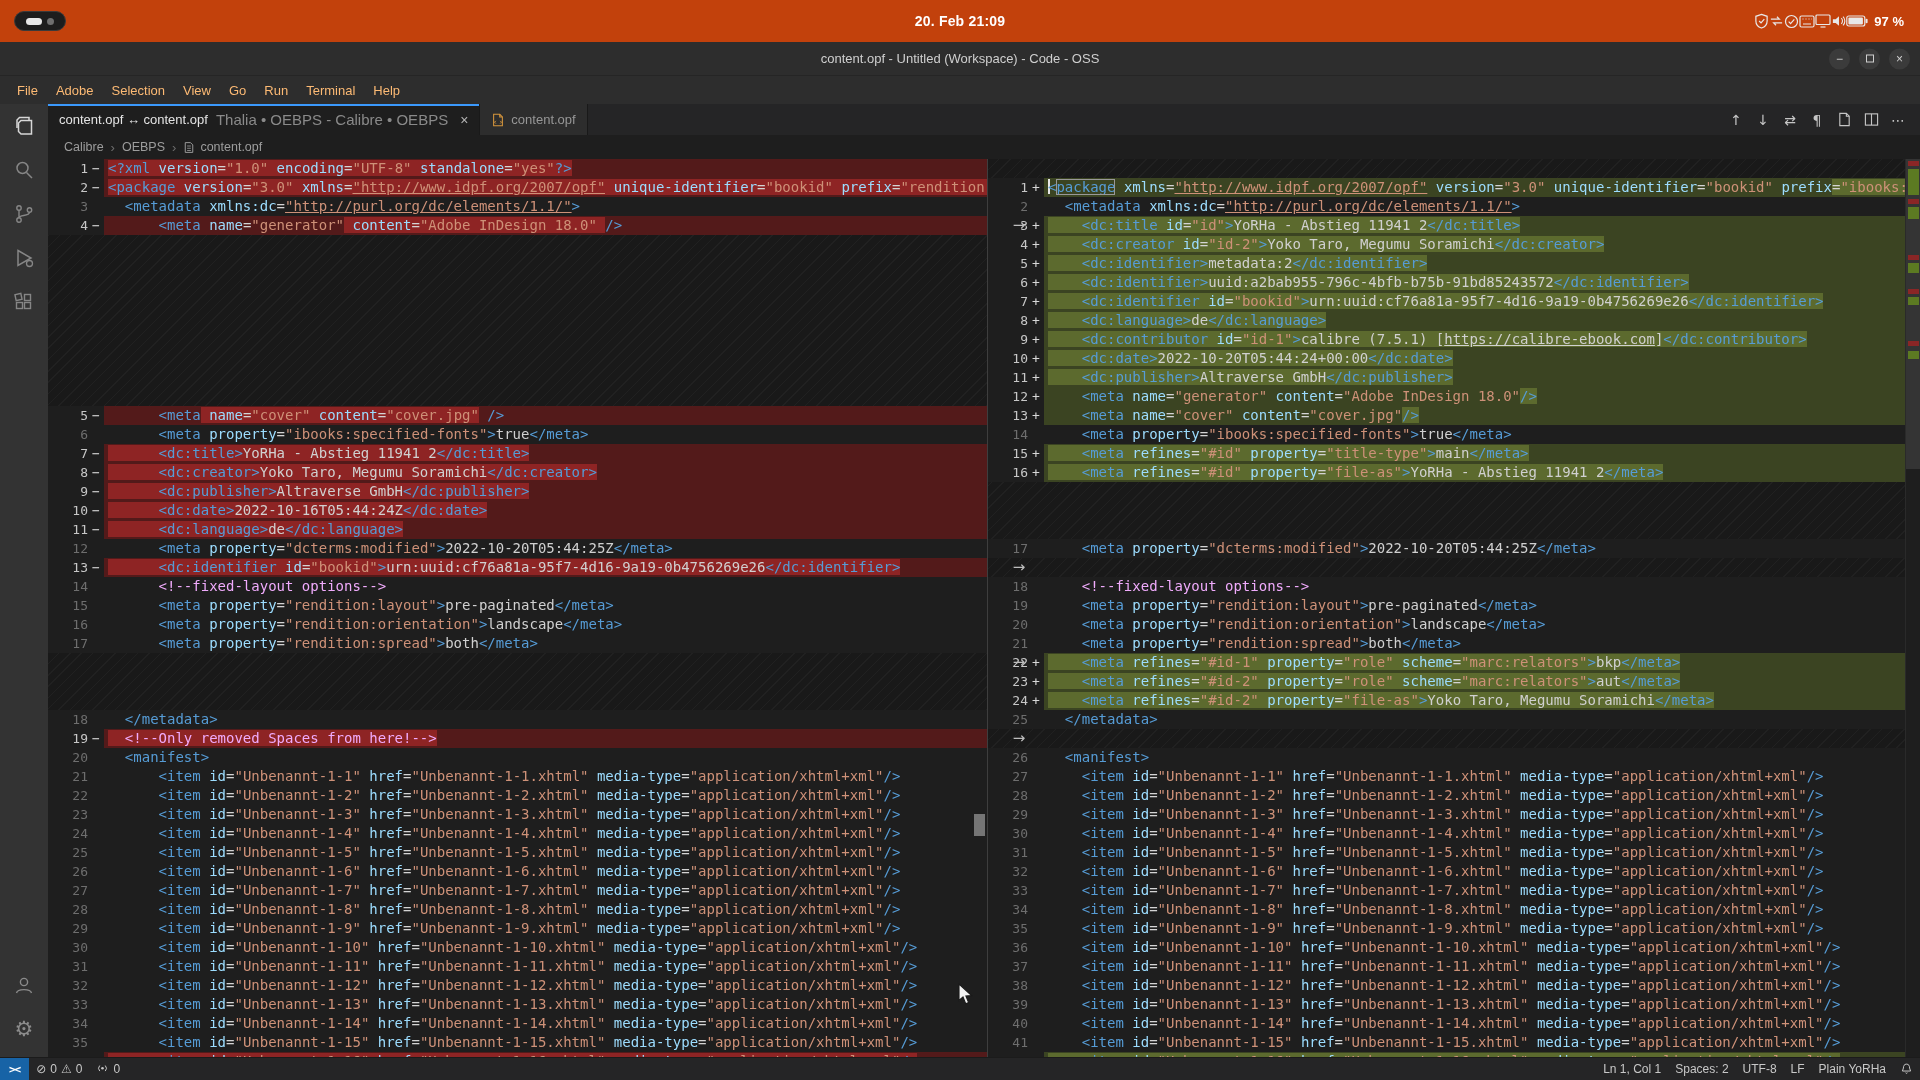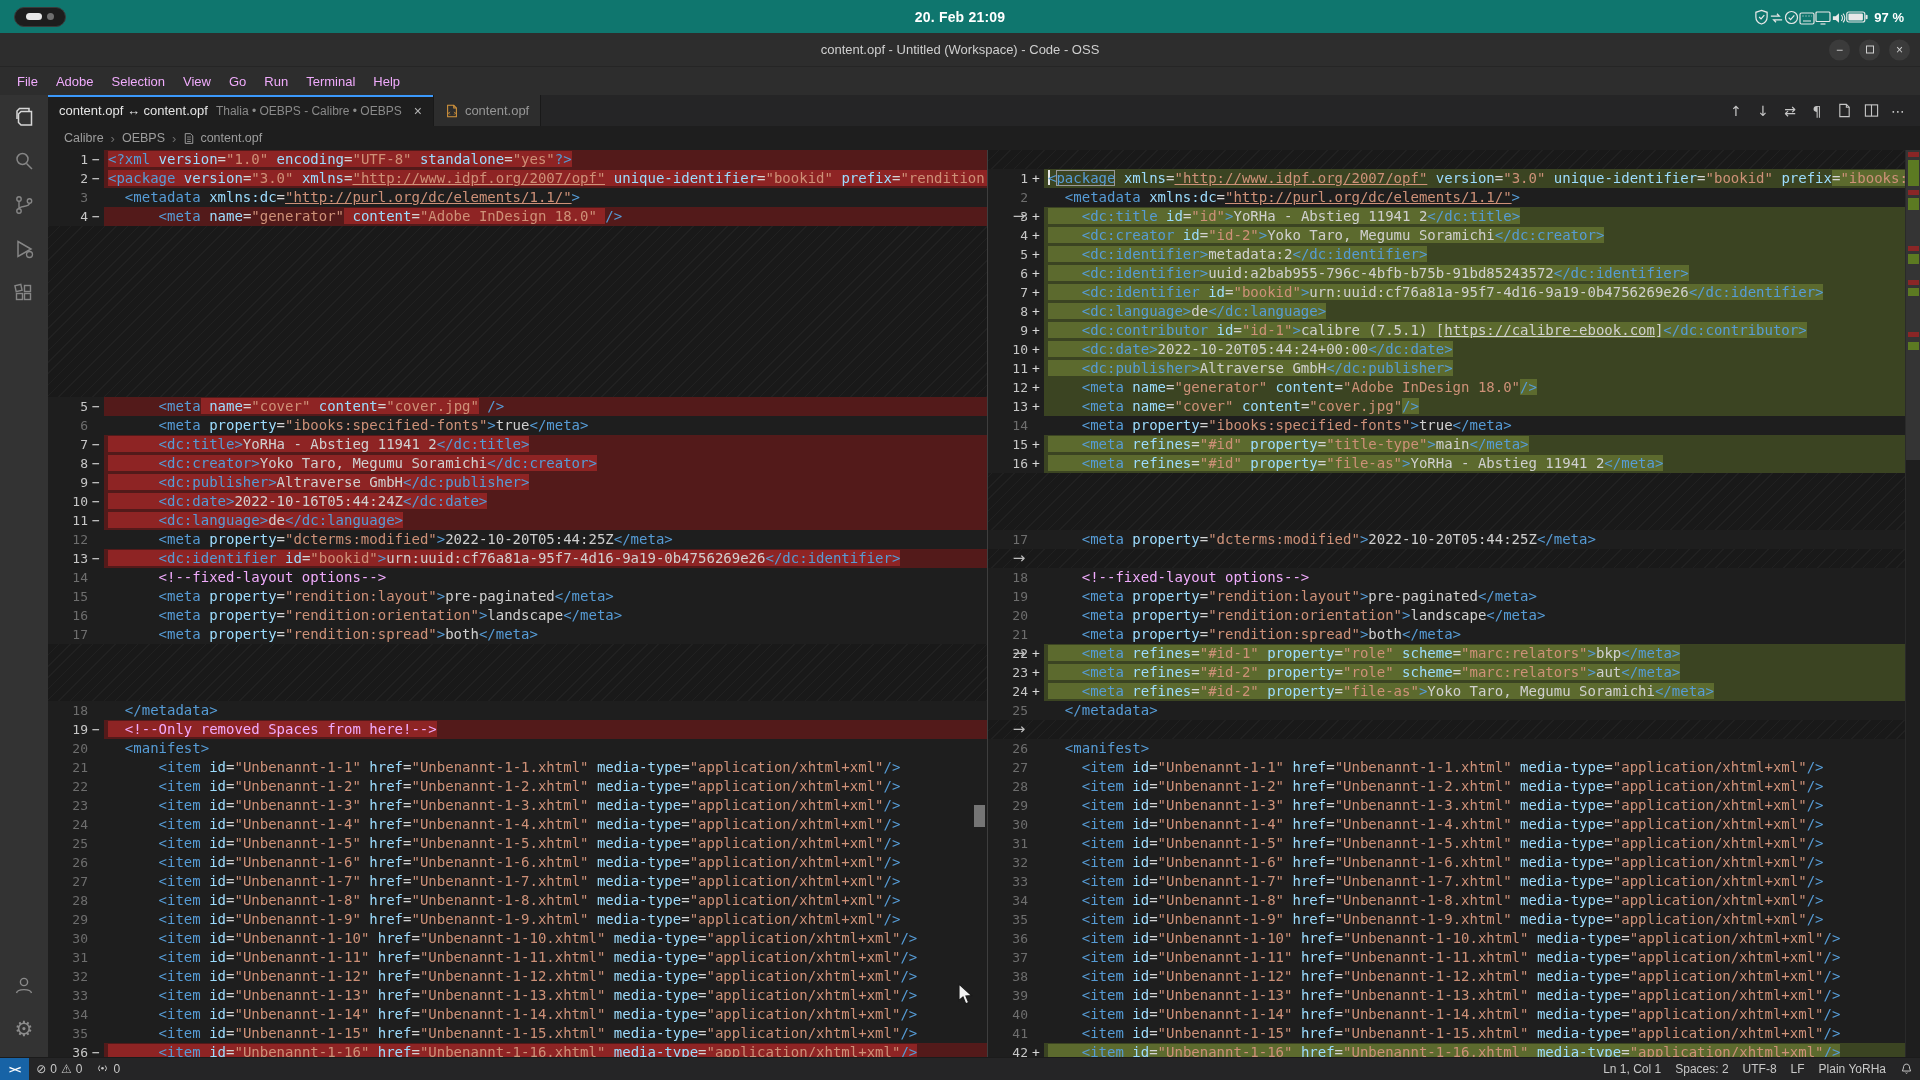--- a/index.html
+++ b/index.html
@@ -1,56 +1,56 @@
 <!DOCTYPE html>
 <html><head>
 <meta charset="utf-8">
 <style>
   *{box-sizing:border-box;margin:0;padding:0}
   body{width:1920px;height:1080px;overflow:hidden;background:#1e1e1e;font-family:"Liberation Sans",sans-serif;-webkit-font-smoothing:antialiased}
   .screen{position:relative;width:1920px;height:1080px;display:flex;flex-direction:column}
 
   
-  .gnome-bar{height:33px;background:#0f766e;color:#fff;display:flex;align-items:center;position:relative;flex:0 0 auto}
+  .gnome-bar{height:42px;background:#c2410c;color:#fff;display:flex;align-items:center;position:relative;flex:0 0 auto}
   .ws-pill{margin-left:14px;width:52px;height:20px;border-radius:10px;background:#1d1d1d;border:1px solid #3a3a3a;display:flex;align-items:center;justify-content:center;gap:5px}
   .ws-pill .dot-a{width:16px;height:7px;border-radius:4px;background:#e8e8e8}
   .ws-pill .dot-b{width:7px;height:7px;border-radius:50%;background:#6f6f6f}
   .gnome-clock{position:absolute;left:50%;top:50%;transform:translate(-50%,-50%);font-size:14px;font-weight:700;letter-spacing:.2px}
-  .gnome-right{margin-left:auto;display:flex;align-items:flex-end;padding-right:16px}
+  .gnome-right{margin-left:auto;display:flex;align-items:center;padding-right:16px}
   .gnome-right svg{display:block}
   .battery-wrap{display:flex;align-items:center;gap:6px;font-size:13px;font-weight:700}
 
   
   .titlebar{height:34px;background:#2d2d2d;display:flex;align-items:center;justify-content:center;position:relative;flex:0 0 auto;border-bottom:1px solid #252525}
   .titlebar .title{font-size:13px;color:#cfcfcf}
   .win-controls{position:absolute;right:10px;top:50%;transform:translateY(-50%);display:flex;gap:9px}
   .win-btn{width:21px;height:21px;border-radius:50%;background:#3b3b3b;color:#cfcfcf;display:flex;align-items:center;justify-content:center;font-size:12px;line-height:1;cursor:default}
   .win-btn .sq{width:8px;height:8px;border:1px solid #cfcfcf;display:block}
 
   
   .menubar{height:28px;background:#2d2d2d;display:flex;align-items:center;padding-left:8px;flex:0 0 auto}
-  .menu-item{color:#f0abfc;font-size:13px;padding:4px 9px;border-radius:4px}
+  .menu-item{color:#fdba74;font-size:13px;padding:4px 9px;border-radius:4px}
 
   
   .workbench{flex:1;display:flex;min-height:0}
   .activitybar{width:48px;background:#333333;display:flex;flex-direction:column;align-items:center;flex:0 0 auto}
   .ab-icon{width:48px;height:44px;display:flex;align-items:center;justify-content:center}
   .ab-icon svg{display:block}
   .ab-spacer{flex:1}
   .gear-glyph{font-size:21px;color:#8b8b8b;font-family:"DejaVu Sans",sans-serif}
 
   .editor-col{flex:1;display:flex;flex-direction:column;min-width:0}
 
   
   .tabbar{height:31px;background:#252526;display:flex;align-items:stretch;flex:0 0 auto}
   .tab{display:flex;align-items:center;padding:13px 11px;font-size:13px;border-right:1px solid #191919;position:relative}
   .tab.active{background:#1e1e1e;color:#e4e4e4}
   .tab.active::before{content:"";position:absolute;left:0;right:0;top:0;height:2px;background:#3b99fc}
   .tab.inactive{background:#2d2d2d;color:#969696}
-  .tab .desc{color:#8a8a8a;font-size:12px;margin-left:8px}
+  .tab .desc{color:#8a8a8a;font-size:15px;margin-left:8px}
   .tab .close{margin-left:12px;color:#b5b5b5;font-size:14px}
   .tab .file-ic{margin-right:6px;display:flex}
   .tab-fill{flex:1}
   .editor-actions{display:flex;align-items:center;gap:3px;padding-right:10px;color:#c5c5c5}
   .ea{width:24px;height:24px;display:flex;align-items:center;justify-content:center;font-size:14px;font-family:"DejaVu Sans",sans-serif}
 
   
   .breadcrumbs{height:24px;background:#1e1e1e;display:flex;align-items:center;padding-left:16px;gap:7px;font-size:12.5px;color:#9d9d9d;flex:0 0 auto}
   .crumb-sep{color:#6d6d6d;font-size:13px}
   .crumb-ic{display:flex;margin-right:-2px}

